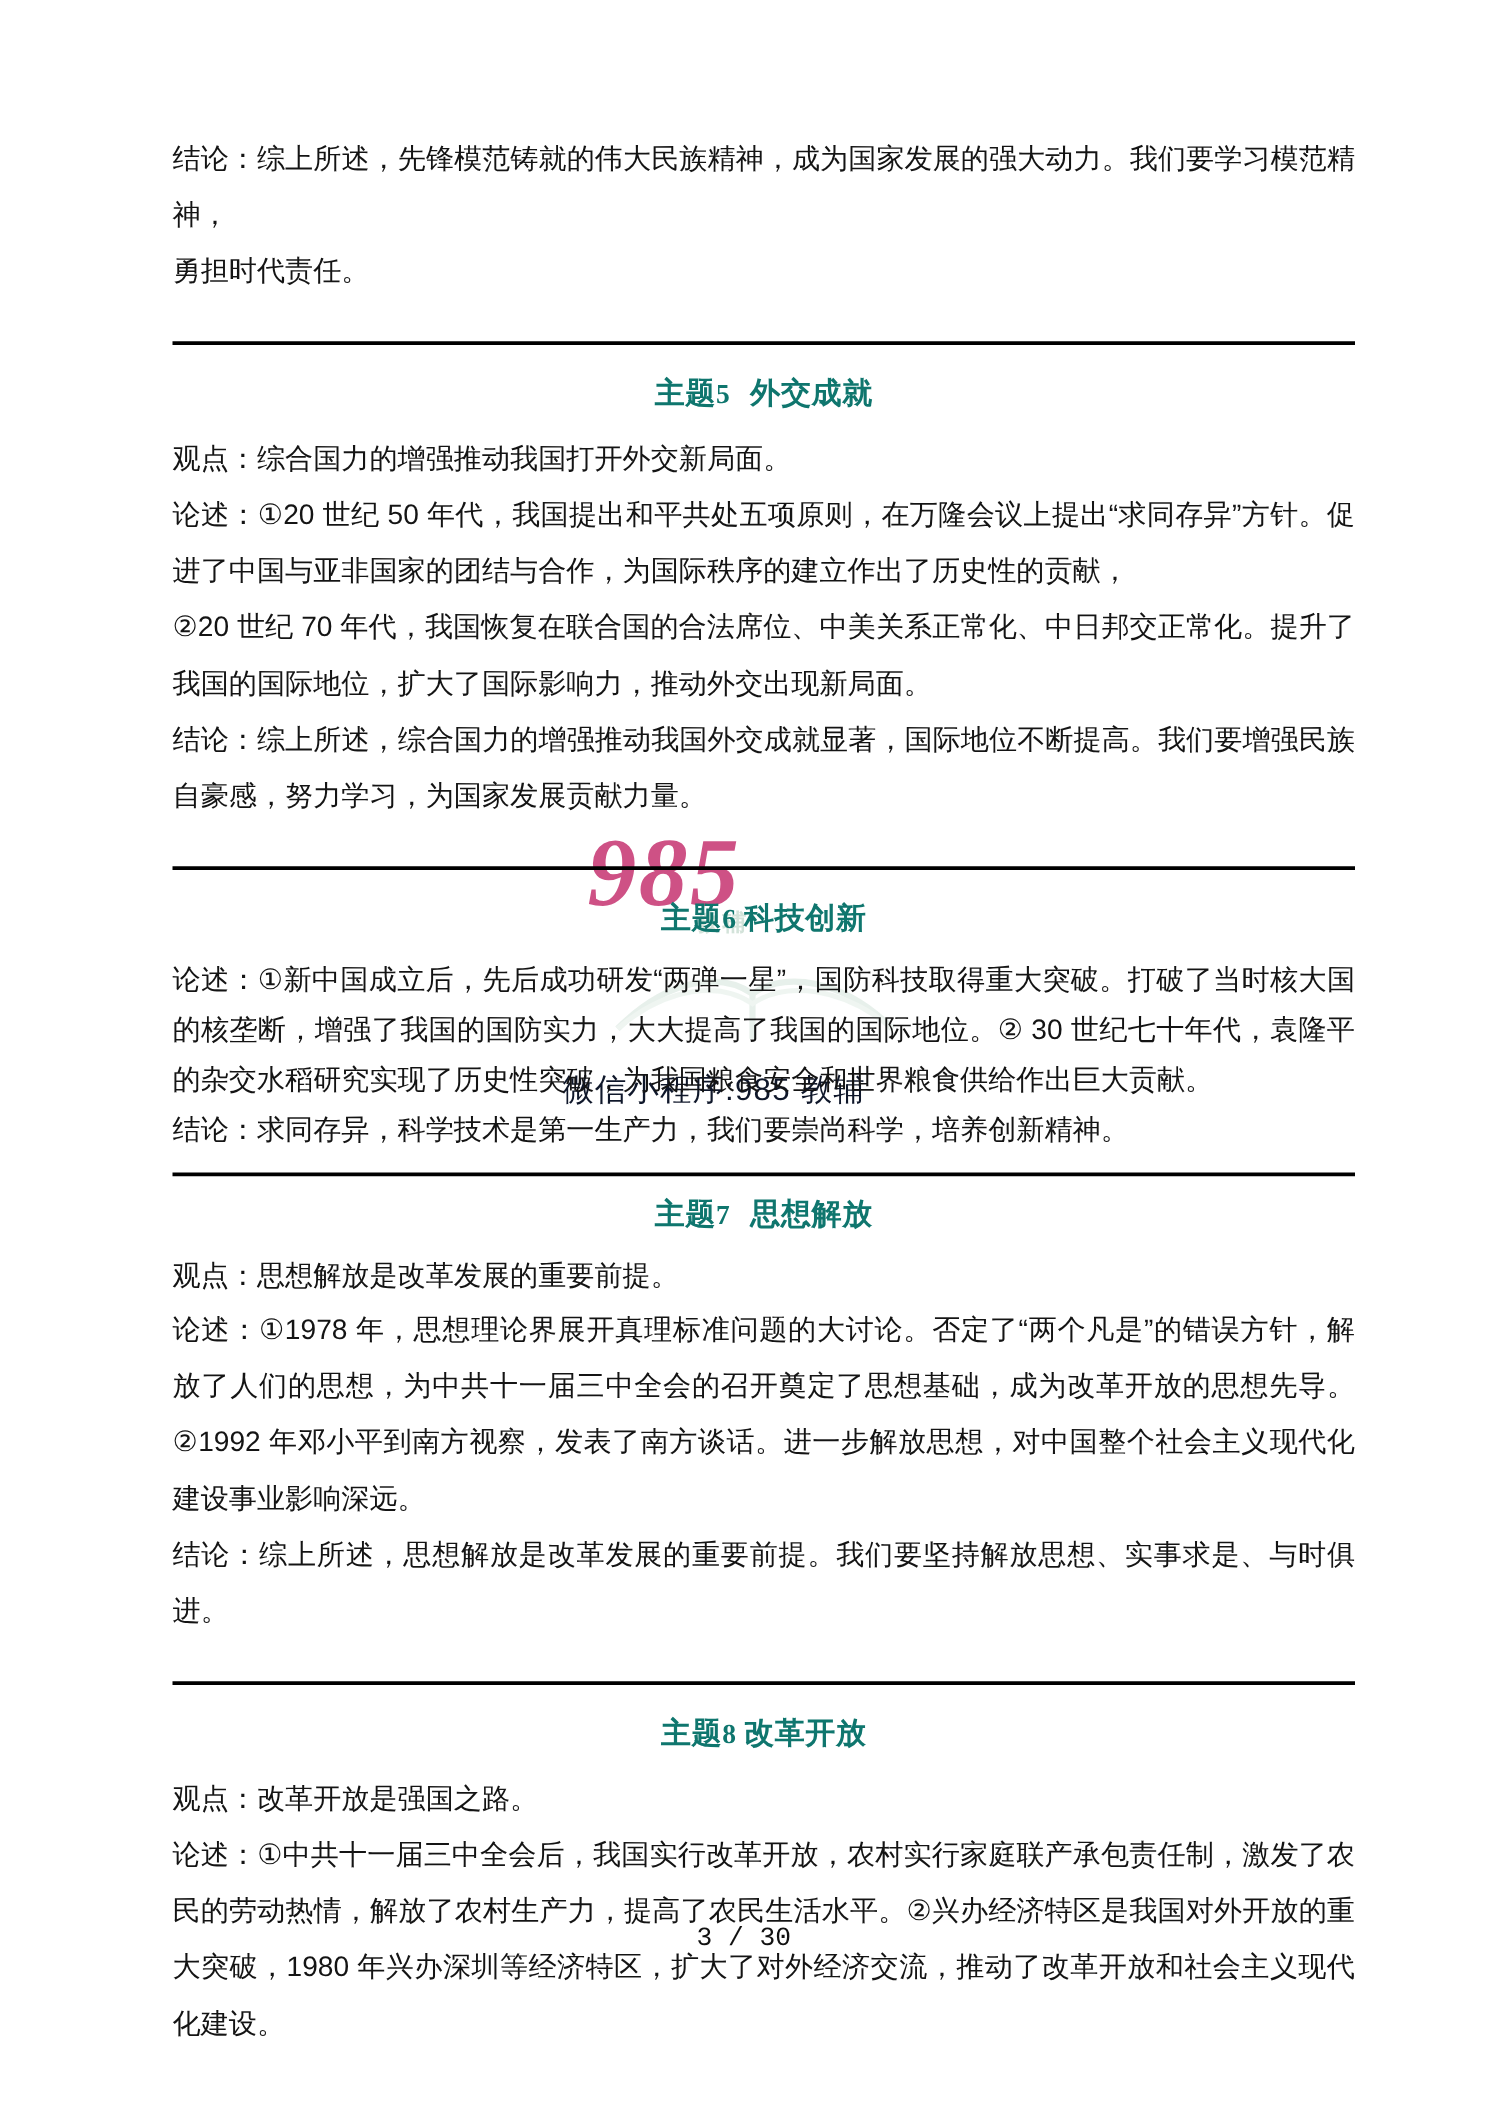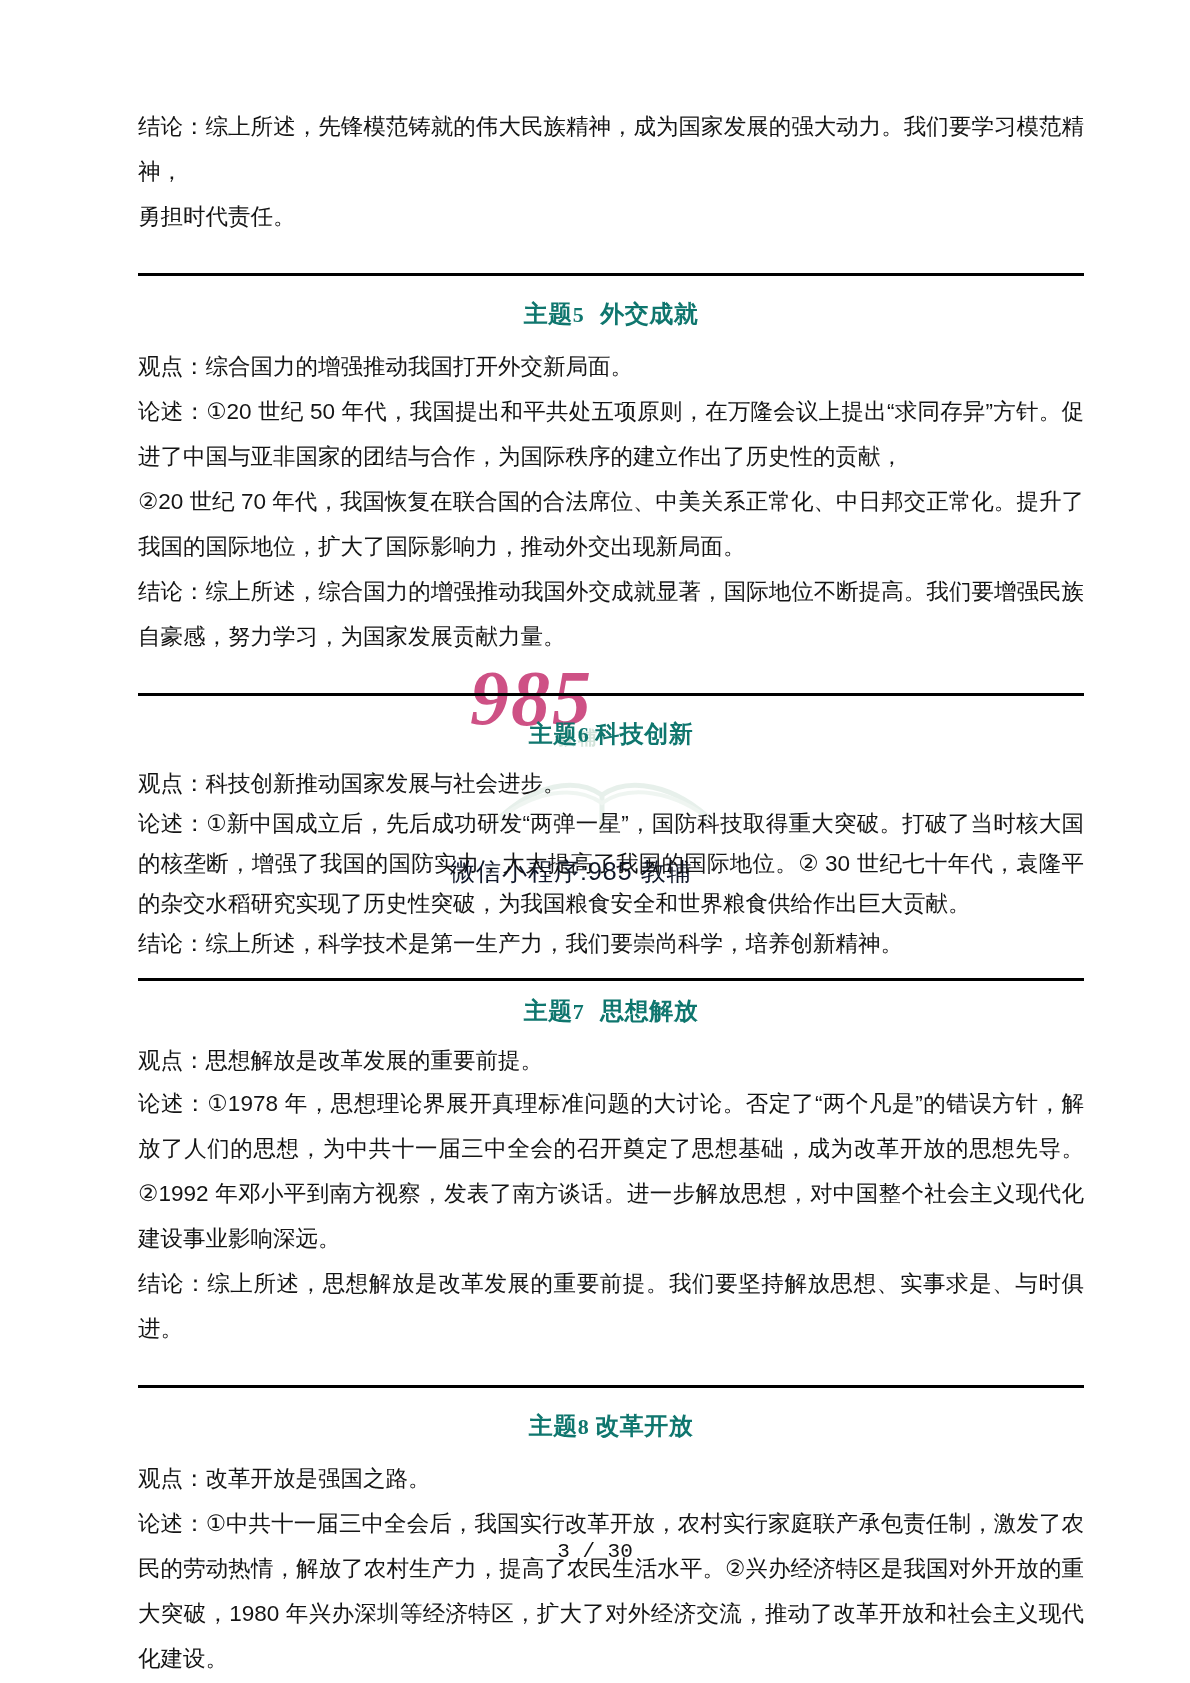--- a/index.html
+++ b/index.html
@@ -182,23 +182,22 @@
     <p class="para">论述：①20 世纪 50 年代，我国提出和平共处五项原则，在万隆会议上提出“求同存异”方针。促进了中国与亚非国家的团结与合作，为国际秩序的建立作出了历史性的贡献，</p>
     <p class="para">②20 世纪 70 年代，我国恢复在联合国的合法席位、中美关系正常化、中日邦交正常化。提升了我国的国际地位，扩大了国际影响力，推动外交出现新局面。</p>
     <p class="para">结论：综上所述，综合国力的增强推动我国外交成就显著，国际地位不断提高。我们要增强民族自豪感，努力学习，为国家发展贡献力量。</p>
 
     <div class="gap-l"></div>
 
     <div class="rule"></div>
     <div class="gap-m"></div>
     <h2 class="section-title"><span>主题</span><span class="num">6</span><span class="sp-narrow"></span><span>科技创新</span></h2>
     <div class="gap-s"></div>
-    <p class="para tight">观点：科技创新推动国家发展与社会进步。</p>
     <p class="para tight">论述：①新中国成立后，先后成功研发“两弹一星”，国防科技取得重大突破。打破了当时核大国的核垄断，增强了我国的国防实力，大大提高了我国的国际地位。② 30 世纪七十年代，袁隆平的杂交水稻研究实现了历史性突破，为我国粮食安全和世界粮食供给作出巨大贡献。</p>
-    <p class="para tight">结论：综上所述，科学技术是第一生产力，我们要崇尚科学，培养创新精神。</p>
+    <p class="para tight">结论：求同存异，科学技术是第一生产力，我们要崇尚科学，培养创新精神。</p>
 
     <div class="gap-s"></div>
 
     <div class="rule"></div>
     <div class="gap-s"></div>
     <h2 class="section-title"><span>主题</span><span class="num">7</span><span class="sp-wide"></span><span>思想解放</span></h2>
     <div class="gap-s"></div>
     <p class="para tight">观点：思想解放是改革发展的重要前提。</p>
     <p class="para">论述：①1978 年，思想理论界展开真理标准问题的大讨论。否定了“两个凡是”的错误方针，解放了人们的思想，为中共十一届三中全会的召开奠定了思想基础，成为改革开放的思想先导。②1992 年邓小平到南方视察，发表了南方谈话。进一步解放思想，对中国整个社会主义现代化建设事业影响深远。</p>
     <p class="para">结论：综上所述，思想解放是改革发展的重要前提。我们要坚持解放思想、实事求是、与时俱进。</p>

